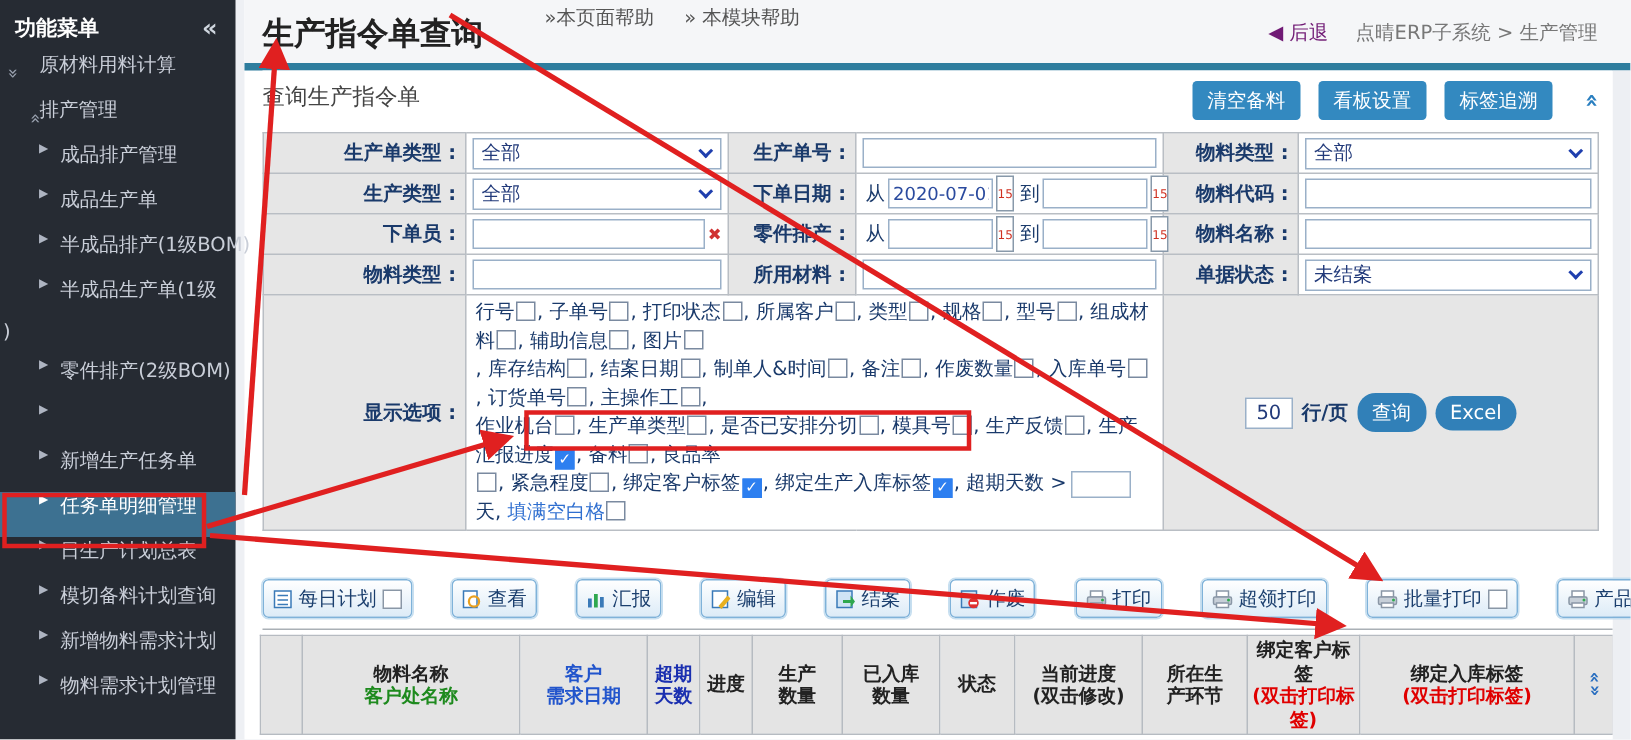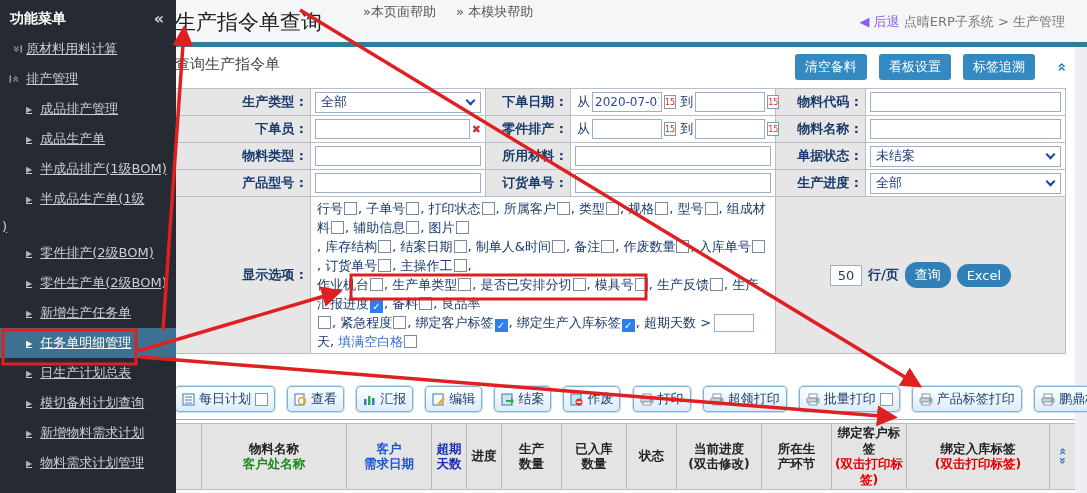--- a/index.html
+++ b/index.html
@@ -1,79 +1,79 @@
 <!DOCTYPE html>
 <html><head>
 <meta charset="utf-8">
 <style>
   * { box-sizing: border-box; margin:0; padding:0; font-family:"DejaVu Sans","Liberation Sans",sans-serif; }
   html,body { width:1087px; height:493px; overflow:hidden; position:relative; background:#eef0f4; }
 
   
-  .sidebar { position:absolute; left:0; top:0; width:176px; height:493px; background:#262b33; color:#c9ced8; z-index:1; }
+  .sidebar { position:absolute; left:0; top:0; width:157px; height:493px; background:#262b33; color:#c9ced8; z-index:1; }
   .sb-head { display:flex; align-items:center; justify-content:space-between; padding:9px 12px 6px 10px; color:#fff; font-size:14px; font-weight:bold; }
   .sb-collapse { color:#cfd6df; font-size:16px; cursor:pointer; }
-  .sitem { display:flex; align-items:center; height:30px; font-size:13px; padding-left:12px; cursor:pointer; white-space:nowrap;text-decoration:underline; }
+  .sitem { display:flex; height:30px; font-size:13px; padding-left:12px; cursor:pointer; white-space:nowrap; }
   .sitem .gchev { display:inline-block; font-size:12px; margin-right:7px; color:#9aa2b0; }
   .gchev.down { transform:rotate(-90deg); }
   .gchev.up   { transform:rotate(90deg); }
   .sitem.sub { padding-left:26px; }
   .sitem .tri { font-size:8px; margin-right:8px; color:#aeb5c2; }
   .sitem.cont { padding-left:2px; height:24px; }
   .sitem.active { background:#3d7191; color:#fff; }
   .sitem.active .tri { color:#fff; }
 
   
   .main { position:absolute; left:163px; top:0; width:924px; height:493px; background:#fff; }
   .tophead { position:relative; height:42px; background:#f5f6f8; }
-  .page-title { position:absolute; left:12px; top:8px; font-size:21px; font-weight:normal; color:#222; }
+  .page-title { position:absolute; left:12px; top:8px; font-size:21px; font-weight:bold; color:#222; }
   .helps { position:absolute; left:200px; top:3px; font-size:13px; color:#555; }
   .helps span { margin-right:16px; cursor:pointer; }
   .crumbs { position:absolute; right:22px; top:13px; font-size:13px; color:#777; }
-  .crumbs .back { color:#8b5cf6; cursor:pointer; }
+  .crumbs .back { color:#701a75; margin-right:14px; cursor:pointer; }
   .tealbar { height:5px; background:#2e7d9e; }
   .rstrip { position:absolute; right:0; top:47px; width:12px; bottom:0; background:#edeff3; }
   .content { position:absolute; left:12px; top:47px; width:900px; bottom:0; background:#fff; padding-top:7px; }
 
   .secrow { position:relative; height:30px; }
   .sec-title { font-size:15px; color:#444; padding-top:4px; }
   .sec-btns { position:absolute; right:40px; top:0; }
   .btn-blue { display:inline-block; background:#3389c0; color:#fff; font-size:13px; padding:4px 10px; border-radius:3px; margin-left:7px; cursor:pointer; }
   .panel-collapse { position:absolute; right:8px; top:4px; color:#2a7fc0; font-size:15px; font-weight:bold; transform:rotate(90deg); cursor:pointer; }
 
   
   table.qform { border-collapse:collapse; width:890px; table-layout:fixed; margin-top:4px; }
   .qform td { border:1px solid #b9bec4; height:27px; font-size:13px; padding:1px 4px; vertical-align:middle; }
   .qform td.lbl { background:#e6e6e6; text-align:right; color:#1a3a6b; font-weight:bold; padding-right:6px; white-space:nowrap; }
   .qform td.fld { background:#fff; }
   .qform input.txt { width:100%; height:20px; border:1px solid #9ab0c8; font-size:13px; color:#223a7a; padding:0 3px; }
   .qform input.dt { width:70px; height:20px; border:1px solid #9ab0c8; font-size:12px; color:#2a4a9e; padding:0 2px; }
   .sel { display:flex; align-items:center; border:1px solid #9ab0c8; background:#fff; height:21px; padding:0 6px 0 5px; color:#223a7a; font-size:13px; cursor:pointer; }
   .chev { width:7px; height:7px; border-right:2px solid #1f3fae; border-bottom:2px solid #1f3fae; transform:rotate(45deg); margin-left:auto; margin-top:-3px; }
-  .cal { display:inline-flex; width:15px; height:14px; border:1px solid #8899aa; background:#fff; color:#d03020; font-size:8px; align-items:center; justify-content:center; margin:0 2px; vertical-align:-2px; cursor:pointer; }
+  .cal { display:inline-flex; width:15px; height:24px; border:1px solid #8899aa; background:#fff; color:#d03020; font-size:8px; align-items:center; justify-content:center; margin:0 2px; vertical-align:-2px; cursor:pointer; }
   .pre { color:#1a3a6b; margin:0 2px; }
   .clr { color:#d03030; font-size:11px; margin-left:2px; cursor:pointer; }
   .dtwrap { display:flex; align-items:center; }
   .dercell { display:flex; align-items:center; }
   .dercell input { flex:1; }
 
   .opts { line-height:19px; font-size:12.5px; color:#1a3a6b; padding:2px 6px !important; }
   .cb { display:inline-block; width:13px; height:13px; border:1px solid #7a8aa0; background:#fff; vertical-align:-2px; margin:0 1px; cursor:pointer; }
   .cb.on { background:#2d7ff0; border-color:#2d7ff0; color:#fff; font-size:10px; line-height:12px; text-align:center; }
   .cb.on::after { content:"✓"; }
   .odin { width:40px; height:18px; border:1px solid #9ab0c8; margin:0 3px; }
   .lnk { color:#2f6fd0; }
   .pagercell { background:#e6e6e6 !important; text-align:center; }
   .pager { display:flex; align-items:center; justify-content:center; gap:6px; color:#1a3a6b; font-weight:bold; font-size:13px; }
   .pager input { width:32px; height:21px; border:1px solid #9ab0c8; text-align:center; font-size:13px; color:#223a7a; }
   .btn-act { background:#3180b8; color:#fff; font-size:13px; padding:4px 10px; border-radius:12px; cursor:pointer; font-weight:normal; }
 
   
   .toolbar { margin-top:32px; white-space:nowrap; }
-  .tbtn { display:inline-flex; align-items:center; gap:4px; border:1px solid #7fb2d9; outline:1px solid #c7dff0; border-radius:4px; background:linear-gradient(#ffffff,#dcebf7); padding:3px 6px; color:#1b3f6e; font-size:13px; margin-right:7px; cursor:pointer; }
+  .tbtn { display:inline-flex; align-items:center; gap:4px; border:1px solid #7fb2d9; outline:1px solid #c7dff0; border-radius:4px; background:linear-gradient(#ffffff,#dcebf7); padding:3px 6px; color:#1b3f6e; font-size:13px; margin-right:21px; cursor:pointer; }
   .tbtn .cb0 { width:13px; height:13px; border:1px solid #8a97a6; background:#fff; display:inline-block; }
   .divider { margin-top:7px; border-top:1px solid #aab0b6; }
 
   
   .grid-wrap { margin-top:3px; height:121px; overflow:hidden; margin-left:-2px; }
   table.grid { border-collapse:collapse; width:902px; table-layout:fixed; }
   .grid th, .grid td { border:1px solid #b6bbc1; overflow:hidden; }
   .grid th { background:#e4e4e4; font-size:12.5px; font-weight:bold; color:#222; height:35px; line-height:1.25; padding:1px 2px; }
   .h-green { color:#1e8a1e; } .h-blue { color:#2255cc; } .h-navy { color:#1a2fb0; }
   .h-red { color:#e00000; font-weight:bold; }
@@ -118,21 +118,20 @@
     </div>
   <div class="sitem cont">
       <span>)</span>
     </div>
   <div class="sitem sub">
       <span class="tri">▶</span>
       <span>零件排产(2级BOM)</span>
     </div>
   <div class="sitem sub">
       <span class="tri">▶</span>
-      <span>零件生产单(2级BOM)</span>
     </div>
   <div class="sitem sub">
       <span class="tri">▶</span>
       <span>新增生产任务单</span>
     </div>
   <div class="sitem sub active">
       <span class="tri">▶</span>
       <span>任务单明细管理</span>
     </div>
   <div class="sitem sub">
@@ -184,20 +183,38 @@
     <table class="qform">
       <colgroup>
           <col style="width:135px">
           <col style="width:175px">
           <col style="width:85px">
           <col style="width:205px">
           <col style="width:90px">
           <col style="width:200px">
         </colgroup>
       <tbody>
+          <tr>
+        <td class="lbl">生产单类型 :</td>
+        <td class="fld">
+              <div class="sel">
+                <span>全部</span>
+                <span class="chev"></span>
+              </div>
+            </td>
+        <td class="lbl">生产单号 :</td>
+        <td class="fld"><input class="txt" value="" style=""></td>
+        <td class="lbl">物料类型 :</td>
+        <td class="fld">
+              <div class="sel">
+                <span>全部</span>
+                <span class="chev"></span>
+              </div>
+            </td>
+      </tr>
       <tr>
         <td class="lbl">生产类型 :</td>
         <td class="fld">
               <div class="sel">
                 <span>全部</span>
                 <span class="chev"></span>
               </div>
             </td>
         <td class="lbl">下单日期 :</td>
         <td class="fld">
@@ -237,33 +254,20 @@
       </tr>
       <tr>
         <td class="lbl">物料类型 :</td>
         <td class="fld"><input class="txt" value="" style=""></td>
         <td class="lbl">所用材料 :</td>
         <td class="fld"><input class="txt" value="" style=""></td>
         <td class="lbl">单据状态 :</td>
         <td class="fld">
               <div class="sel">
                 <span>未结案</span>
-                <span class="chev"></span>
-              </div>
-            </td>
-      </tr>
-      <tr>
-        <td class="lbl">产品型号 :</td>
-        <td class="fld"><input class="txt" value="" style=""></td>
-        <td class="lbl">订货单号 :</td>
-        <td class="fld"><input class="txt" value="" style=""></td>
-        <td class="lbl">生产进度 :</td>
-        <td class="fld">
-              <div class="sel">
-                <span>全部</span>
                 <span class="chev"></span>
               </div>
             </td>
       </tr>
       <tr>
         <td class="lbl" style="height:78px;">显示选项 :</td>
         <td class="fld opts" colspan="3">
           <div><span>行号</span><span class="cb"></span>, <span>子单号</span><span class="cb"></span>, <span>打印状态</span><span class="cb"></span>, <span>所属客户</span><span class="cb"></span>, <span>类型</span><span class="cb"></span>, <span>规格</span><span class="cb"></span>, <span>型号</span><span class="cb"></span>, <span>组成材料</span><span class="cb"></span>, <span>辅助信息</span><span class="cb"></span>, <span>图片</span><span class="cb"></span></div>
           <div><span>, 库存结构</span><span class="cb"></span>, <span>结案日期</span><span class="cb"></span>, <span>制单人&amp;时间</span><span class="cb"></span>, <span>备注</span><span class="cb"></span>, <span>作废数量</span><span class="cb"></span>, <span>入库单号</span><span class="cb"></span>, <span>订货单号</span><span class="cb"></span>, <span>主操作工</span><span class="cb"></span>,</div>
           <div><span>作业机台</span><span class="cb"></span>, <span>生产单类型</span><span class="cb"></span>, <span>是否已安排分切</span><span class="cb"></span>, <span>模具号</span><span class="cb"></span>, <span>生产反馈</span><span class="cb"></span>, <span>生产汇报进度</span><span class="cb on"></span>, <span>备料</span><span class="cb"></span>, <span>良品率</span></div>

